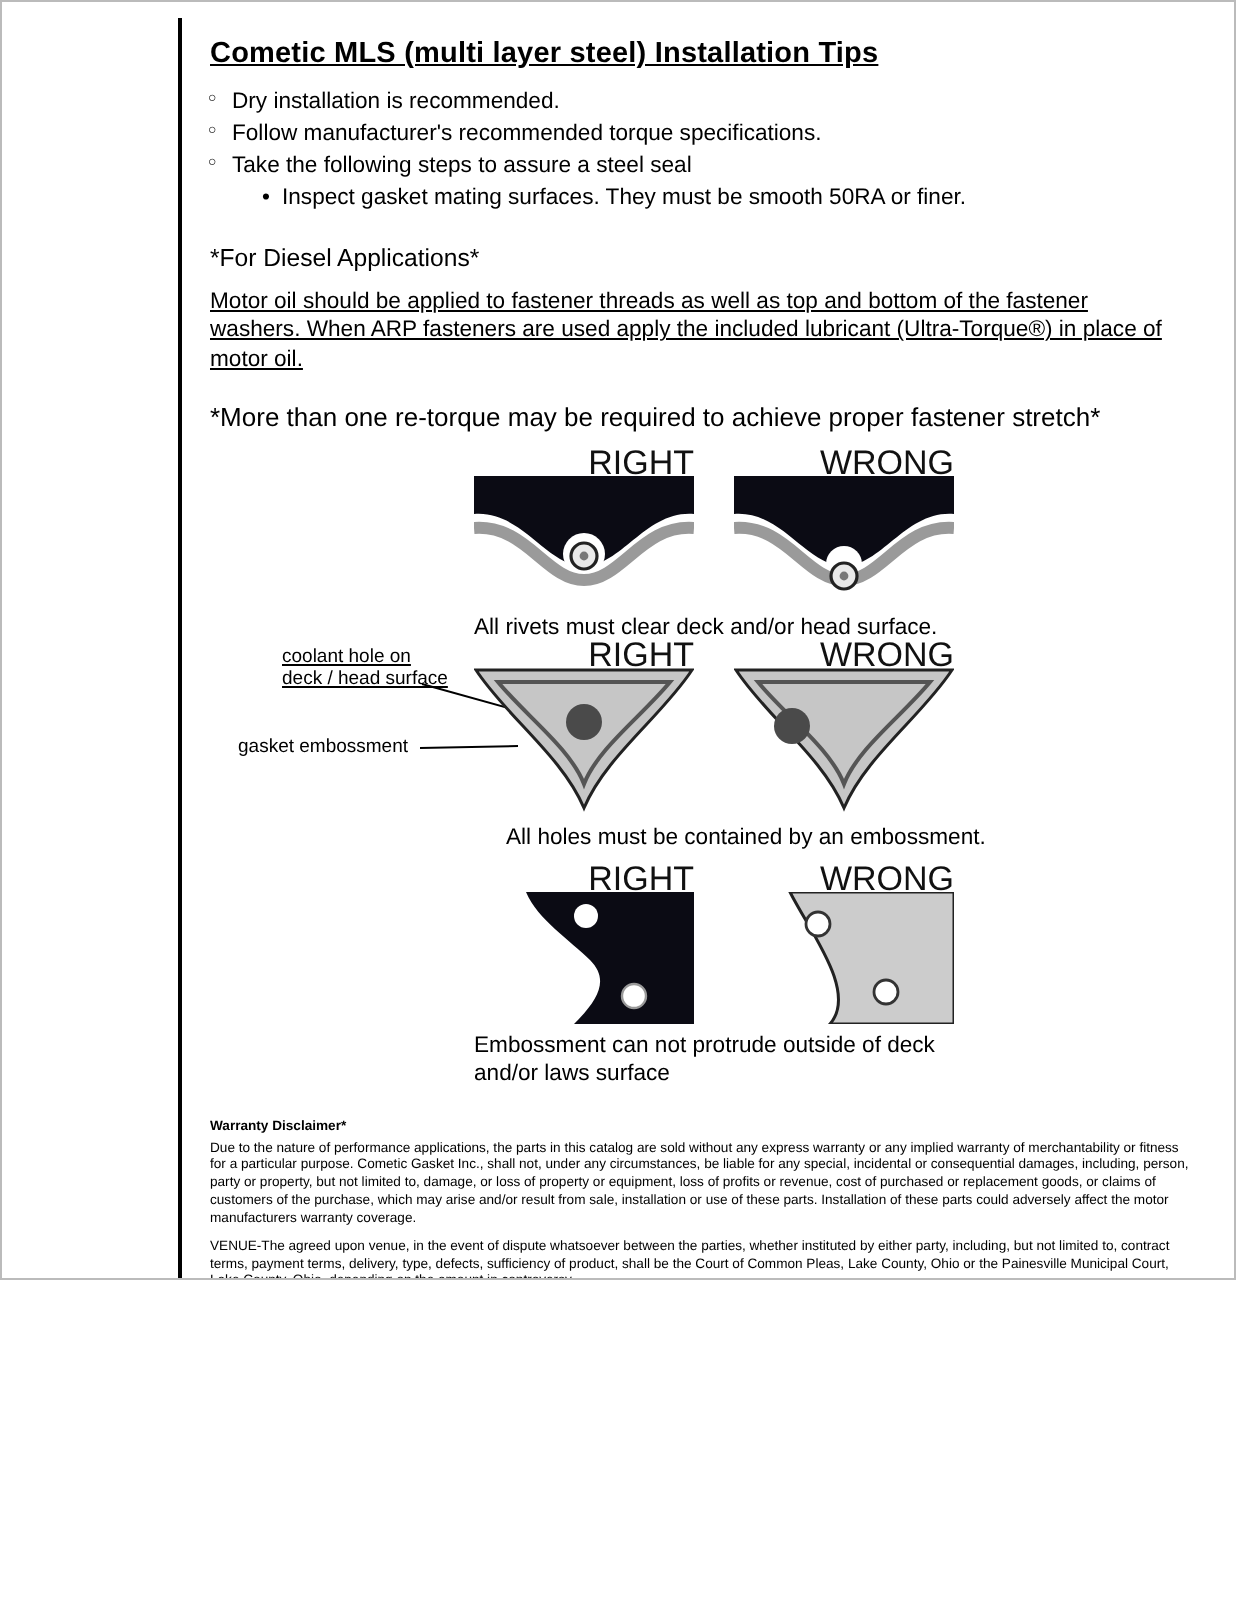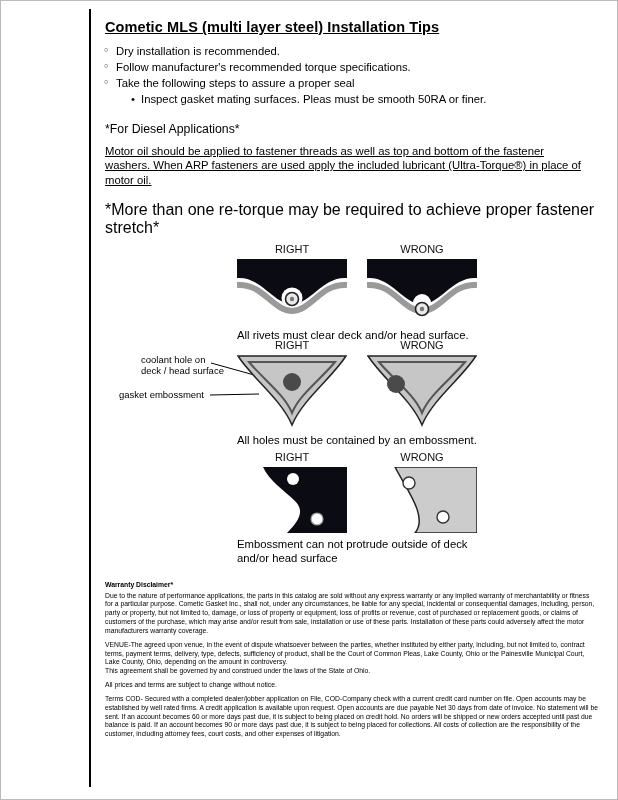--- a/index.html
+++ b/index.html
@@ -1,57 +1,57 @@
 <!DOCTYPE html>
 <html><head>
 <meta charset="utf-8">
 <style>
   * { margin:0; padding:0; box-sizing:border-box; }
   html,body { background:#fff; }
   .page {
     position:relative;
-    width:618px; height:800px;
+    width:618px; height:640px;
     background:#fff;
     font-family:"Liberation Sans", sans-serif;
     color:#000;
     border:1px solid #bbb;
     overflow:hidden;
   }
   .vrule { position:absolute; left:88px; top:8px; height:778px; width:2px; background:#000; }
   .content { position:absolute; left:104px; top:18px; width:494px; }
 
   .title { font-size:14.5px; font-weight:bold; text-decoration:underline; margin-bottom:9px; letter-spacing:0.1px; }
 
   .bullets { list-style:none; font-size:11.3px; line-height:1.32; }
   .bullets > li { position:relative; padding-left:11px; margin-bottom:1px; }
   .bullets > li::before { content:"○"; position:absolute; left:-1px; top:1px; font-size:7px; }
   .subbullets { list-style:none; margin:1px 0 1px 15px; }
   .subbullets > li { position:relative; padding-left:10px; margin-bottom:1px; }
   .subbullets > li::before { content:"•"; position:absolute; left:0; top:0; }
 
   .h2 { font-size:12.3px; font-weight:normal; margin:15px 0 8px 0; }
   .para { font-size:11.3px; line-height:1.3; margin-bottom:11px; max-width:482px;text-decoration:underline; }
-  .note { font-size:16px; margin:13px 0 6px 0; }
+  .note { font-size:13px; margin:13px 0 6px 0; }
 
   .diagrams { position:relative; height:324px; margin-top:2px; }
-  .dg-label { position:absolute; width:110px; text-align:center; font-size:11px; color:#111; }
+  .dg-label { position:absolute; width:110px; text-align:right; font-size:17px; color:#111; }
   .panel { position:absolute; width:110px; display:block; }
   .dg-caption { position:absolute; font-size:11.3px; line-height:1.25; }
 
   .lcol { left:132px; } .rcol { left:262px; }
   .row1-label { top:0; }
   .row1-panel { top:16px; height:66px; }
   .row1-caption { top:85px; left:132px; }
 
   .row2-label { top:96px; }
   .row2-panel { top:112px; height:72px; }
-  .row2-caption { top:190px; left:132px;text-align:center; }
+  .row2-caption { top:190px; left:148px;text-align:center; }
 
   .ann { position:absolute; font-size:9.5px; line-height:1.15; color:#000; }
-  .ann-coolant { left:36px; top:112px; width:86px; }
+  .ann-coolant { left:36px; top:102px; width:86px;text-decoration:underline; }
   .ann-emboss { left:14px; top:147px; width:110px; }
   .leader-svg { position:absolute; left:96px; top:116px; width:92px; height:44px; }
 
   .row3-label { top:208px; }
   .row3-panel { top:224px; height:66px; }
   .row3-caption { top:294px; left:132px; width:250px; }
 
   .warranty { margin-top:14px; width:494px; }
   .warranty-heading { font-size:6.8px; font-weight:bold; margin-bottom:4px; }
   .warranty p { font-size:6.8px; line-height:1.3; margin-bottom:5px; white-space:pre-line; }
@@ -63,23 +63,23 @@
   <div class="vrule"></div>
 
   <div class="content">
 
     <div class="title">Cometic MLS (multi layer steel) Installation Tips</div>
 
     <ul class="bullets">
       <li>Dry installation is recommended.</li>
       <li>Follow manufacturer's recommended torque specifications.</li>
       <li>
-        <span>Take the following steps to assure a proper seal</span>
+        <span>Take the following steps to assure a steel seal</span>
         <ul class="subbullets">
-          <li>Inspect gasket mating surfaces.  Pleas must be smooth 50RA or finer.</li>
+          <li>Inspect gasket mating surfaces.  They must be smooth 50RA or finer.</li>
         </ul>
       </li>
     </ul>
 
     <div class="h2">*For Diesel Applications*</div>
     <p class="para">Motor oil should be applied to fastener threads as well as top and bottom of the fastener washers. When ARP fasteners are used apply the included lubricant (Ultra-Torque®) in place of motor oil.</p>
     <p class="note">*More than one re-torque may be required to achieve proper fastener stretch*</p>
 
     <div class="diagrams">
 
@@ -133,21 +133,21 @@
         <path d="M26,0 H110 V66 H50 C62,54 68,44 58,34 C48,24 32,14 26,0 Z" fill="#0b0b14"></path>
         <circle cx="56" cy="12" r="6" fill="#ffffff"></circle>
         <circle cx="80" cy="52" r="6" fill="#ffffff" stroke="#999" stroke-width="1.2"></circle>
       </svg>
       <svg class="panel rcol row3-panel" viewBox="0 0 110 66">
         <path d="M28,0 H110 V66 H48 C62,50 38,20 28,0 Z" fill="#cccccc" stroke="#222" stroke-width="1.5"></path>
         <circle cx="42" cy="16" r="6" fill="#ffffff" stroke="#333" stroke-width="1.4"></circle>
         <circle cx="76" cy="50" r="6" fill="#ffffff" stroke="#333" stroke-width="1.4"></circle>
       </svg>
 
-      <div class="dg-caption row3-caption">Embossment can not protrude outside of deck and/or head surface</div>
+      <div class="dg-caption row3-caption">Embossment can not protrude outside of deck and/or laws surface</div>
     </div>
 
     <div class="warranty">
       <div class="warranty-heading">Warranty Disclaimer*</div>
       <p>Due to the nature of performance applications, the parts in this catalog are sold without any express warranty or any implied warranty of merchantability or fitness for a particular purpose.  Cometic Gasket Inc., shall not, under any circumstances, be liable for any special, incidental or consequential damages, including, person, party or property, but not limited to, damage, or loss of property or equipment, loss of profits or revenue, cost of purchased or replacement goods, or claims of customers of the purchase, which may arise and/or result from sale, installation or use of these parts.  Installation of these parts could adversely affect the motor manufacturers warranty coverage.</p>
       <p>VENUE-The agreed upon venue, in the event of dispute whatsoever between the parties, whether instituted by either party, including, but not limited to, contract terms, payment terms, delivery, type, defects, sufficiency of product, shall be the Court of Common Pleas, Lake County, Ohio or the Painesville Municipal Court, Lake County, Ohio, depending on the amount in controversy.
 This agreement shall be governed by and construed under the laws of the State of Ohio.</p>
       <p>All prices and terms are subject to change without notice.</p>
       <p>Terms COD- Secured with a completed dealer/jobber application on File, COD-Company check with a current credit card number on file.  Open accounts may be established by well rated firms.  A credit application is available upon request.  Open accounts are due payable Net 30 days from date of invoice.  No statement will be sent.  If an account becomes 60 or more days past due, it is subject to being placed on credit hold.  No orders will be shipped or new orders accepted until past due balance is paid.  If an account becomes 90 or more days past due, it is subject to being placed for collections.  All costs of collection are the responsibility of the customer, including attorney fees, court costs, and other expenses of litigation.</p>
 

